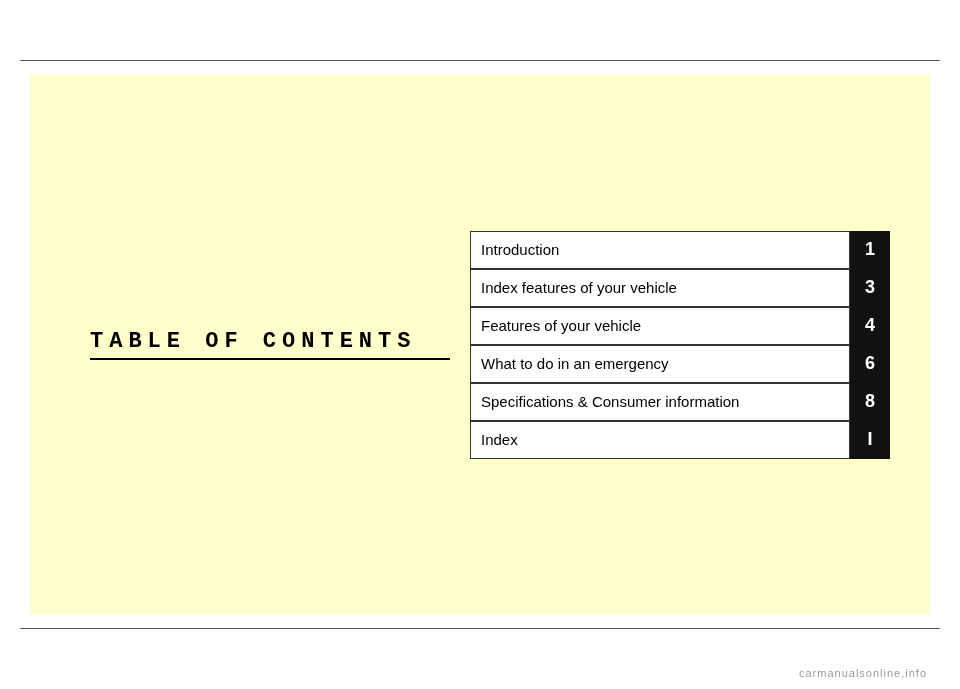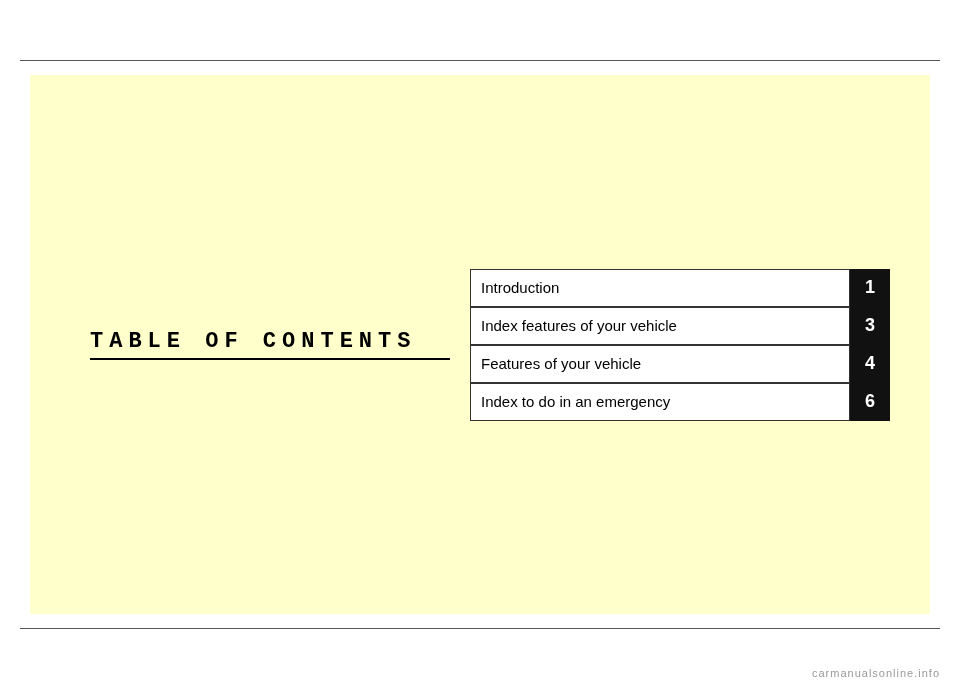--- a/index.html
+++ b/index.html
@@ -99,21 +99,21 @@
       align-items: center;
       justify-content: center;
       font-size: 18px;
       font-weight: bold;
       flex-shrink: 0;
     }
 
     .watermark {
       position: absolute;
       bottom: 10px;
-      right: 20px;
+      right: 33px;
       font-size: 11px;
       color: #999;
       letter-spacing: 1px;
     }
   </style>
 </head>
 <body>
 
 <div class="top-rule"></div>
 <div class="bottom-rule"></div>
@@ -129,19 +129,27 @@
       </div>
       <div class="toc-row">
         <div class="toc-label">Index features of your vehicle</div>
         <div class="toc-number">3</div>
       </div>
       <div class="toc-row">
         <div class="toc-label">Features of your vehicle</div>
         <div class="toc-number">4</div>
       </div>
       <div class="toc-row">
-        <div class="toc-label">Index to do in an emergency</div>
+        <div class="toc-label">What to do in an emergency</div>
         <div class="toc-number">6</div>
+      </div>
+      <div class="toc-row">
+        <div class="toc-label">Specifications &amp; Consumer information</div>
+        <div class="toc-number">8</div>
+      </div>
+      <div class="toc-row">
+        <div class="toc-label">Index</div>
+        <div class="toc-number">I</div>
       </div>
     </div>
 </div>
 
 <div class="watermark">carmanualsonline.info</div>
 
 </body></html>

